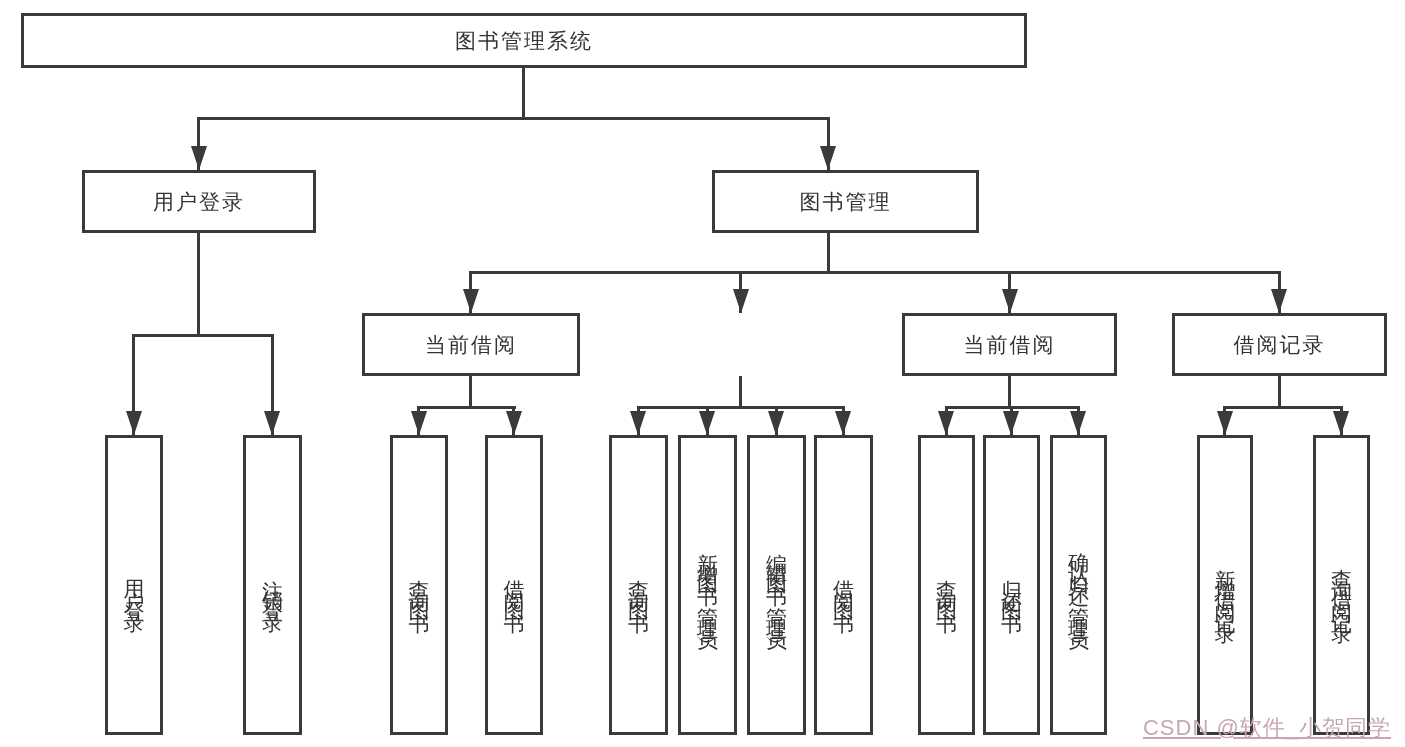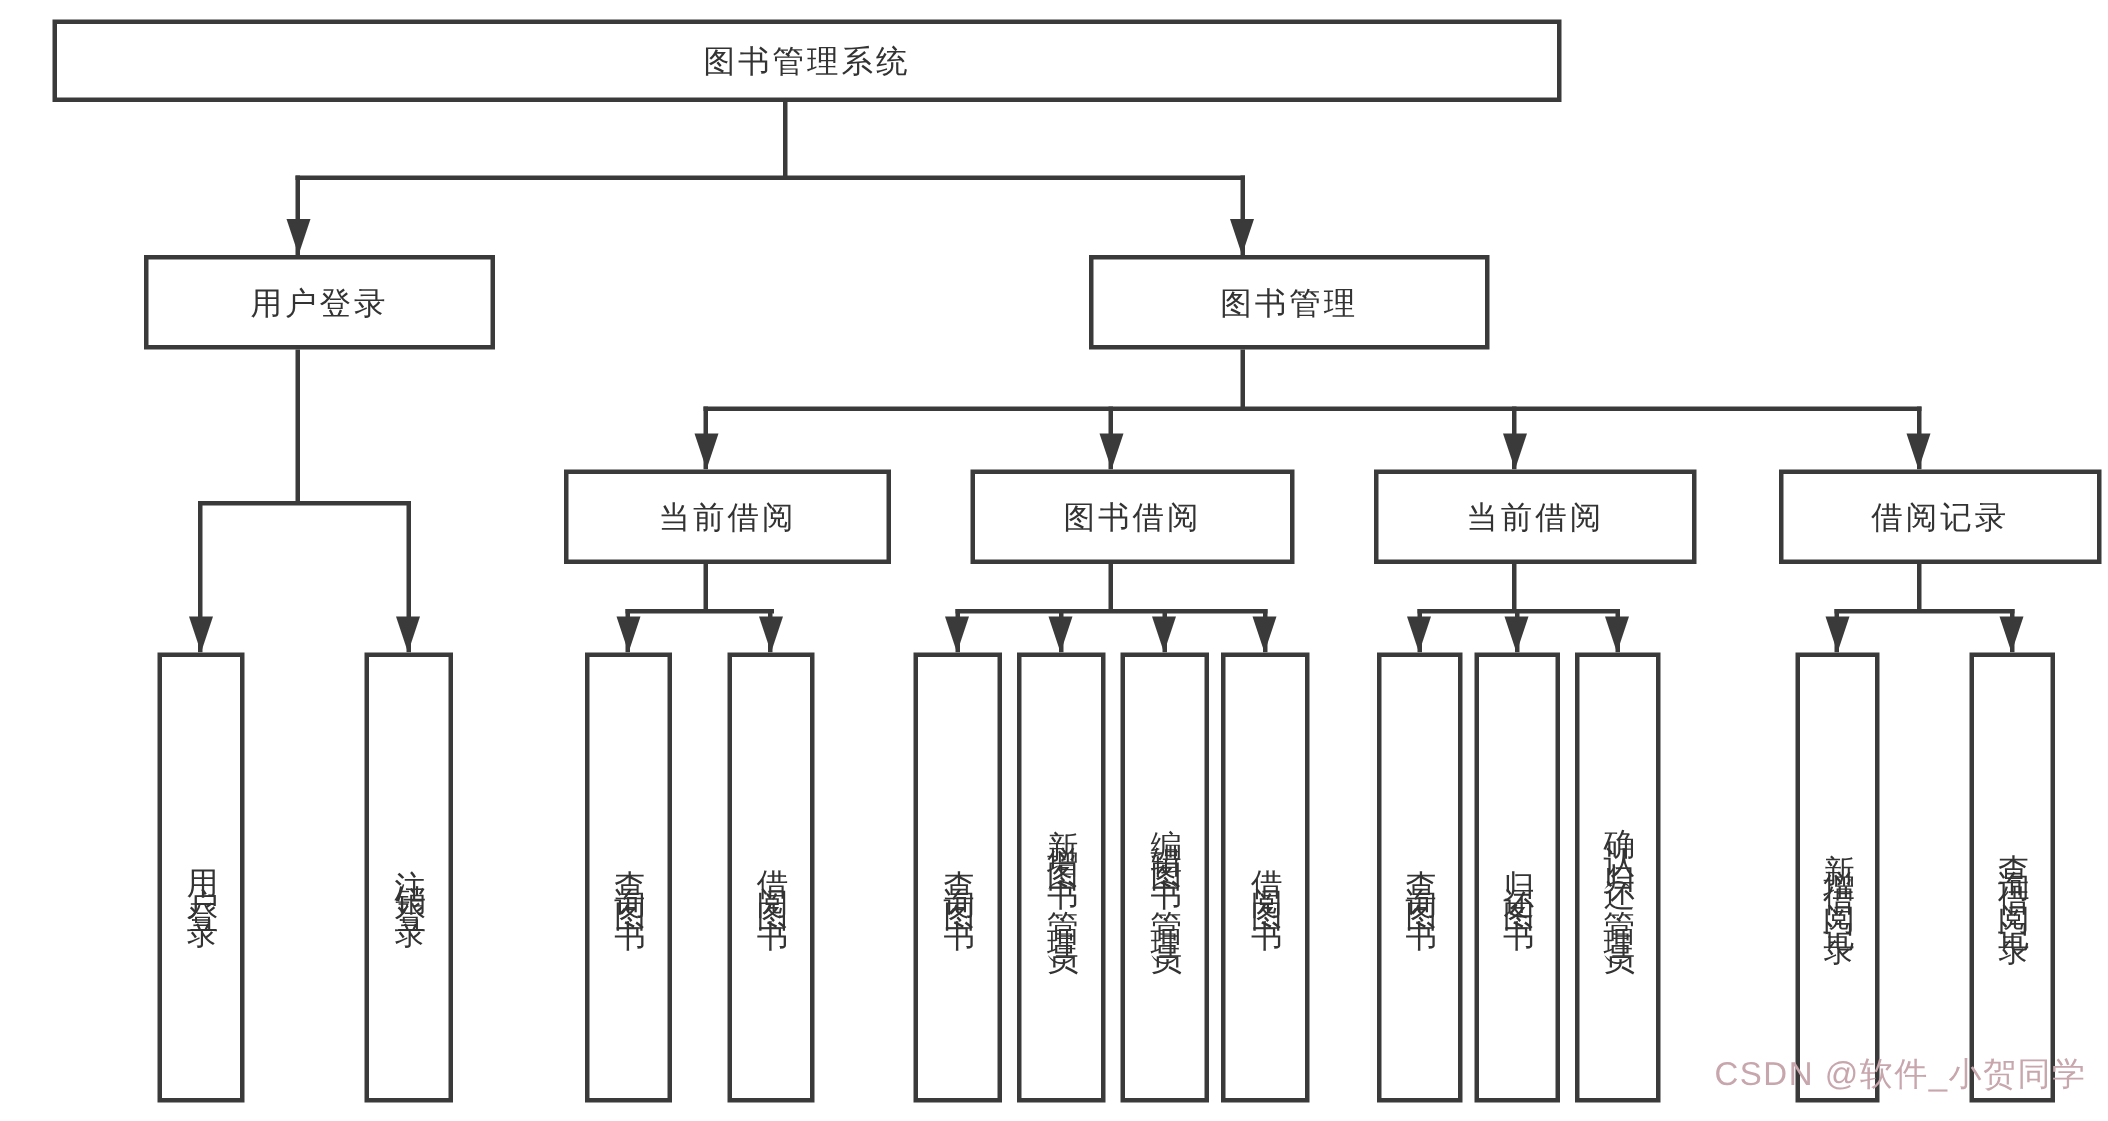--- a/index.html
+++ b/index.html
@@ -5,35 +5,35 @@
   html,body{margin:0;padding:0;background:#ffffff;}
   .canvas{
     position:relative;width:1405px;height:747px;background:#ffffff;
     font-family:"Liberation Sans",sans-serif;overflow:hidden;
   }
   .node{
     position:absolute;box-sizing:border-box;border:3px solid #3a3a3a;
     background:#ffffff;color:#333333;
     display:flex;align-items:center;justify-content:center;
   }
-  .hnode{font-size:21px;letter-spacing:2px;margin-left:14px;}
+  .hnode{font-size:21px;letter-spacing:2px;}
   .vnode{
     writing-mode:vertical-rl;text-orientation:mixed;
     font-size:21px;letter-spacing:11px;
   }
   .vl{position:absolute;width:3px;background:#3a3a3a;}
   .hl{position:absolute;height:3px;background:#3a3a3a;}
   .ah{
     position:absolute;width:0;height:0;
     border-left:8px solid transparent;border-right:8px solid transparent;
     border-top:24px solid #3a3a3a;
   }
   .watermark{
-    position:absolute;right:14px;bottom:16px;
-    font-size:22px;color:#c8a6ad;letter-spacing:1px;white-space:nowrap;
+    position:absolute;right:14px;bottom:4px;
+    font-size:22px;color:#c8a6ad;letter-spacing:1px;white-space:nowrap;text-decoration:underline;
   }
 </style>
 </head>
 <body>
 
 <div class="canvas">
 
   <div class="node hnode" style="left:21px;top:13px;width:1006px;height:55px">图书管理系统</div>
 
   <div class="vl" style="left:522px;top:68px;height:50px"></div>
@@ -58,21 +58,20 @@
   <div class="vl" style="left:469px;top:271px;height:42px"></div>
   <div class="vl" style="left:739px;top:271px;height:42px"></div>
   <div class="vl" style="left:1008px;top:271px;height:42px"></div>
   <div class="vl" style="left:1278px;top:271px;height:42px"></div>
   <div class="ah" style="left:463px;top:289px"></div>
   <div class="ah" style="left:733px;top:289px"></div>
   <div class="ah" style="left:1002px;top:289px"></div>
   <div class="ah" style="left:1271px;top:289px"></div>
 
   <div class="node hnode" style="left:362px;top:313px;width:218px;height:63px">当前借阅</div>
-  <div class="node hnode" style="left:633px;top:313px;width:216px;height:63px">图书借阅</div>
   <div class="node hnode" style="left:1172px;top:313px;width:215px;height:63px">借阅记录</div>
   <div class="node hnode" style="left:902px;top:313px;width:215px;height:63px">当前借阅</div>
 
   <div class="vl" style="left:469px;top:376px;height:32px"></div>
   <div class="hl" style="left:417px;top:406px;width:99px"></div>
   <div class="vl" style="left:417px;top:406px;height:29px"></div>
   <div class="vl" style="left:512px;top:406px;height:29px"></div>
   <div class="ah" style="left:411px;top:411px"></div>
   <div class="ah" style="left:506px;top:411px"></div>
 

